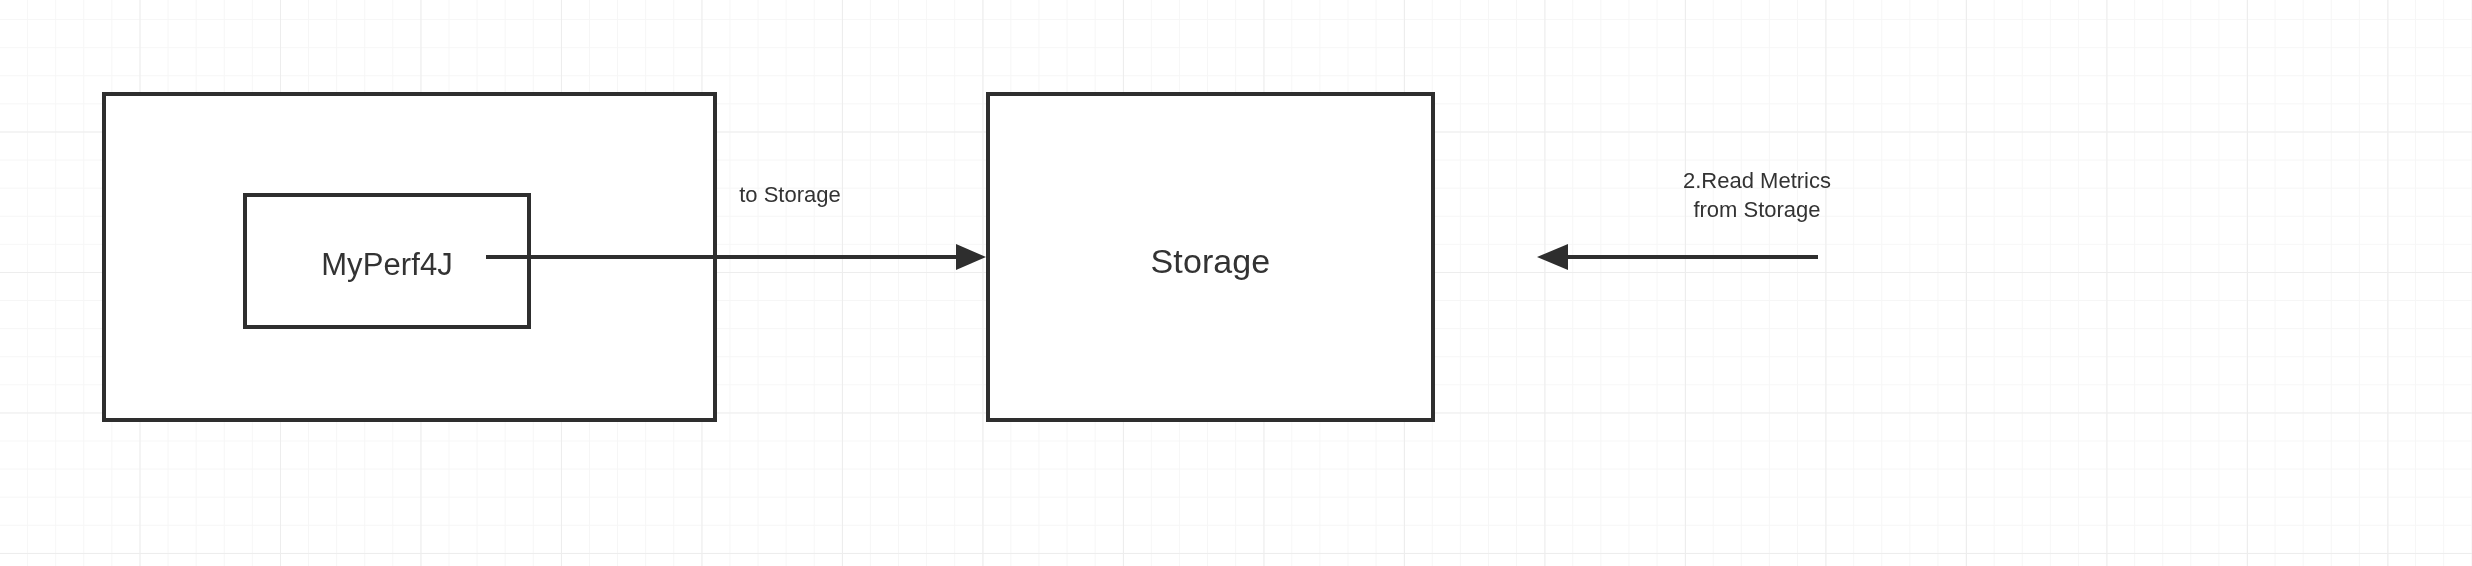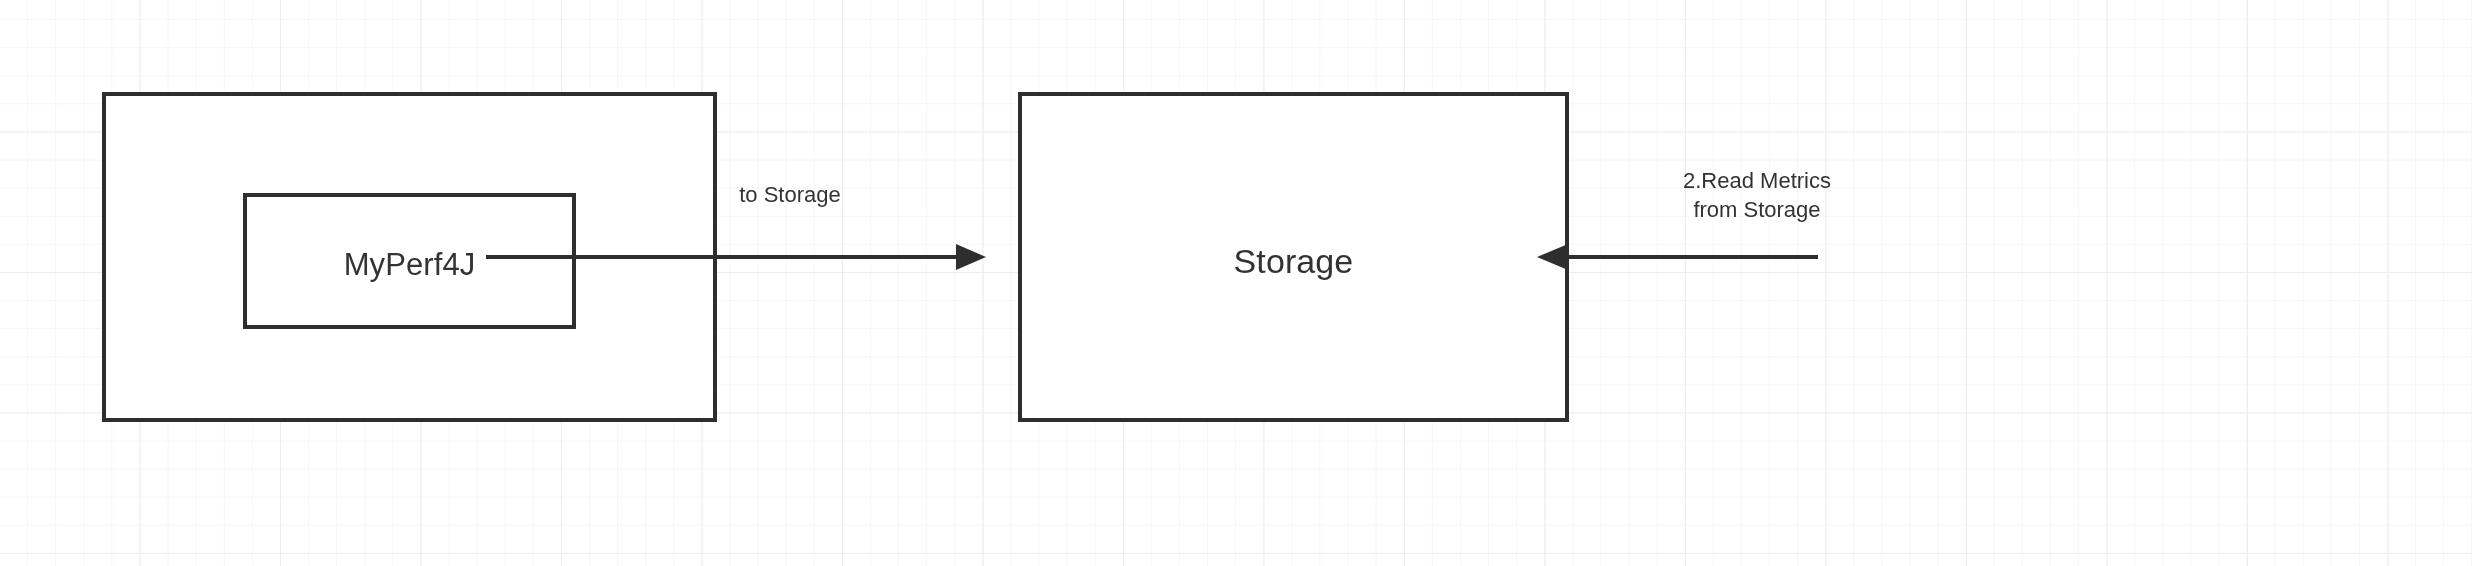--- a/index.html
+++ b/index.html
@@ -35,22 +35,22 @@
 
   
   .node-box {
     position: absolute;
     box-sizing: border-box;
     background: #ffffff;
     border: 4px solid #2e2e2e;
   }
 
   .box-java-application { left: 102px;  top: 92px;  width: 615px; height: 330px; }
-  .box-myperf4j         { left: 137px;  top: 97px;  width: 333px; height: 136px; border-width: 4px; }
-  .box-storage          { left: 1018px;  top: 92px;  width: 551px; height: 330px; padding-left: 12px; }
+  .box-myperf4j         { left: 137px;  top: 97px;  width: 288px; height: 136px; border-width: 4px; }
+  .box-storage          { left: 986px;  top: 92px;  width: 449px; height: 330px; padding-left: 12px; }
   .box-dashboard        { left: 1818px; top: 92px;  width: 551px; height: 330px; }
 
   
   .node-label {
     position: absolute;
     left: 0;
     width: 100%;
     text-align: center;
     color: #333333;
     letter-spacing: 0.1px;

